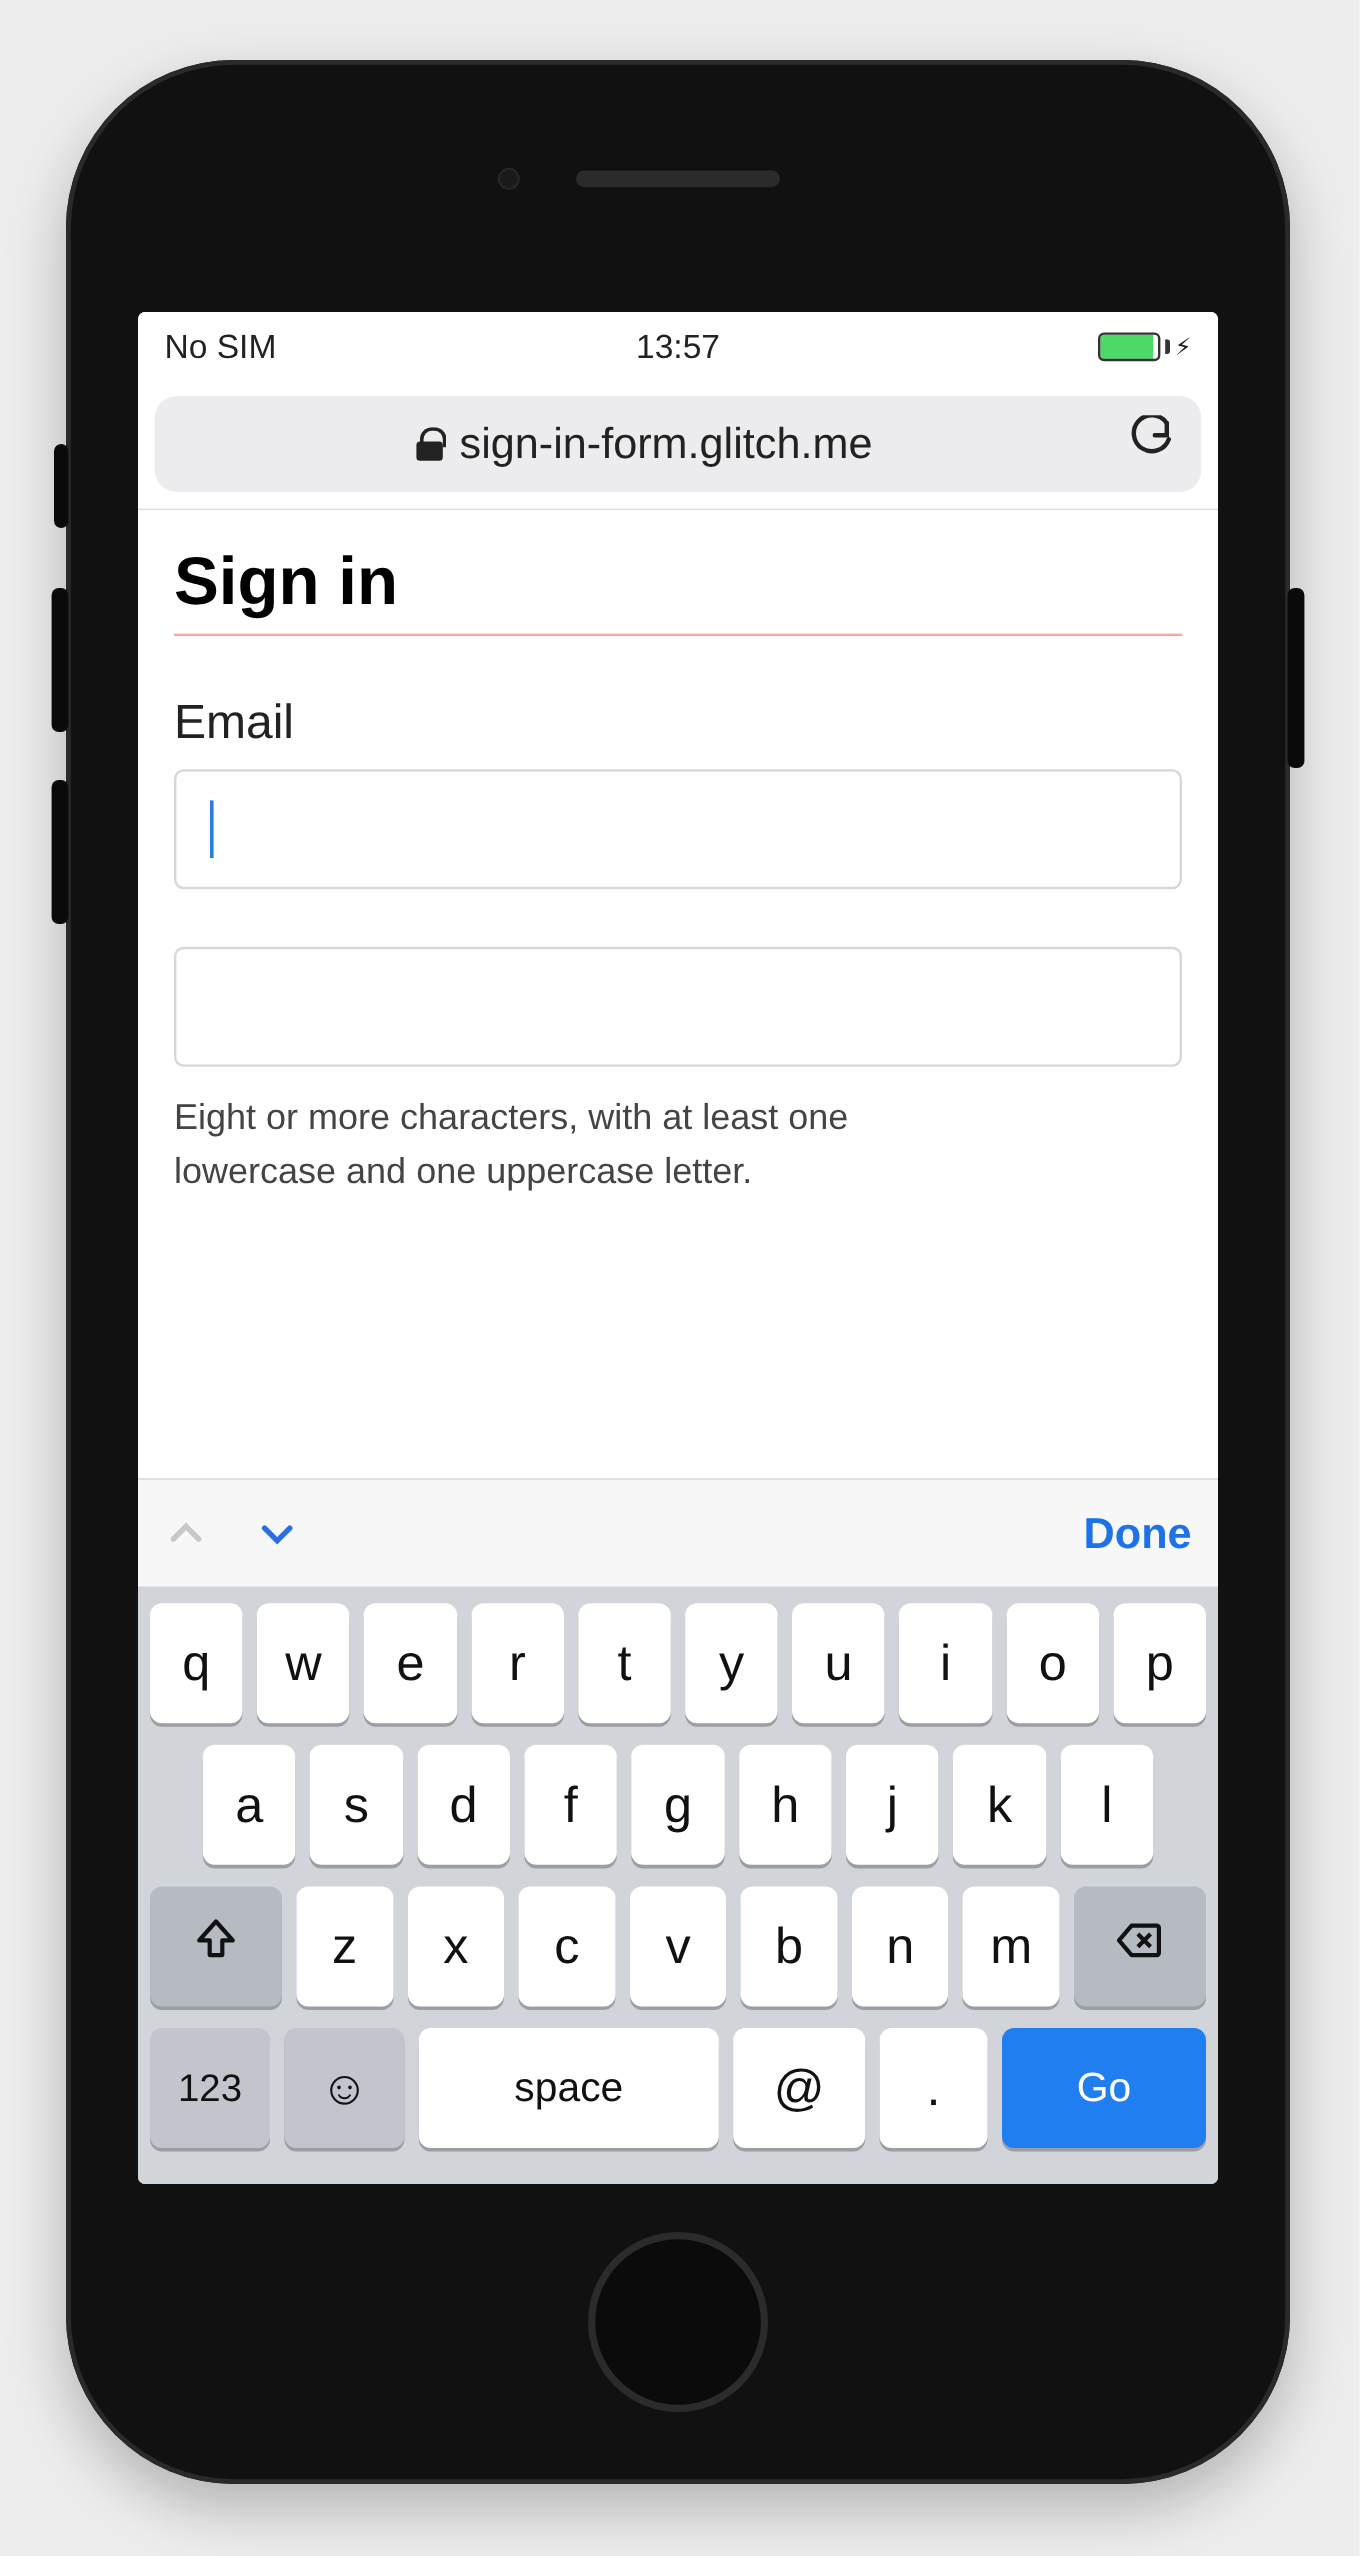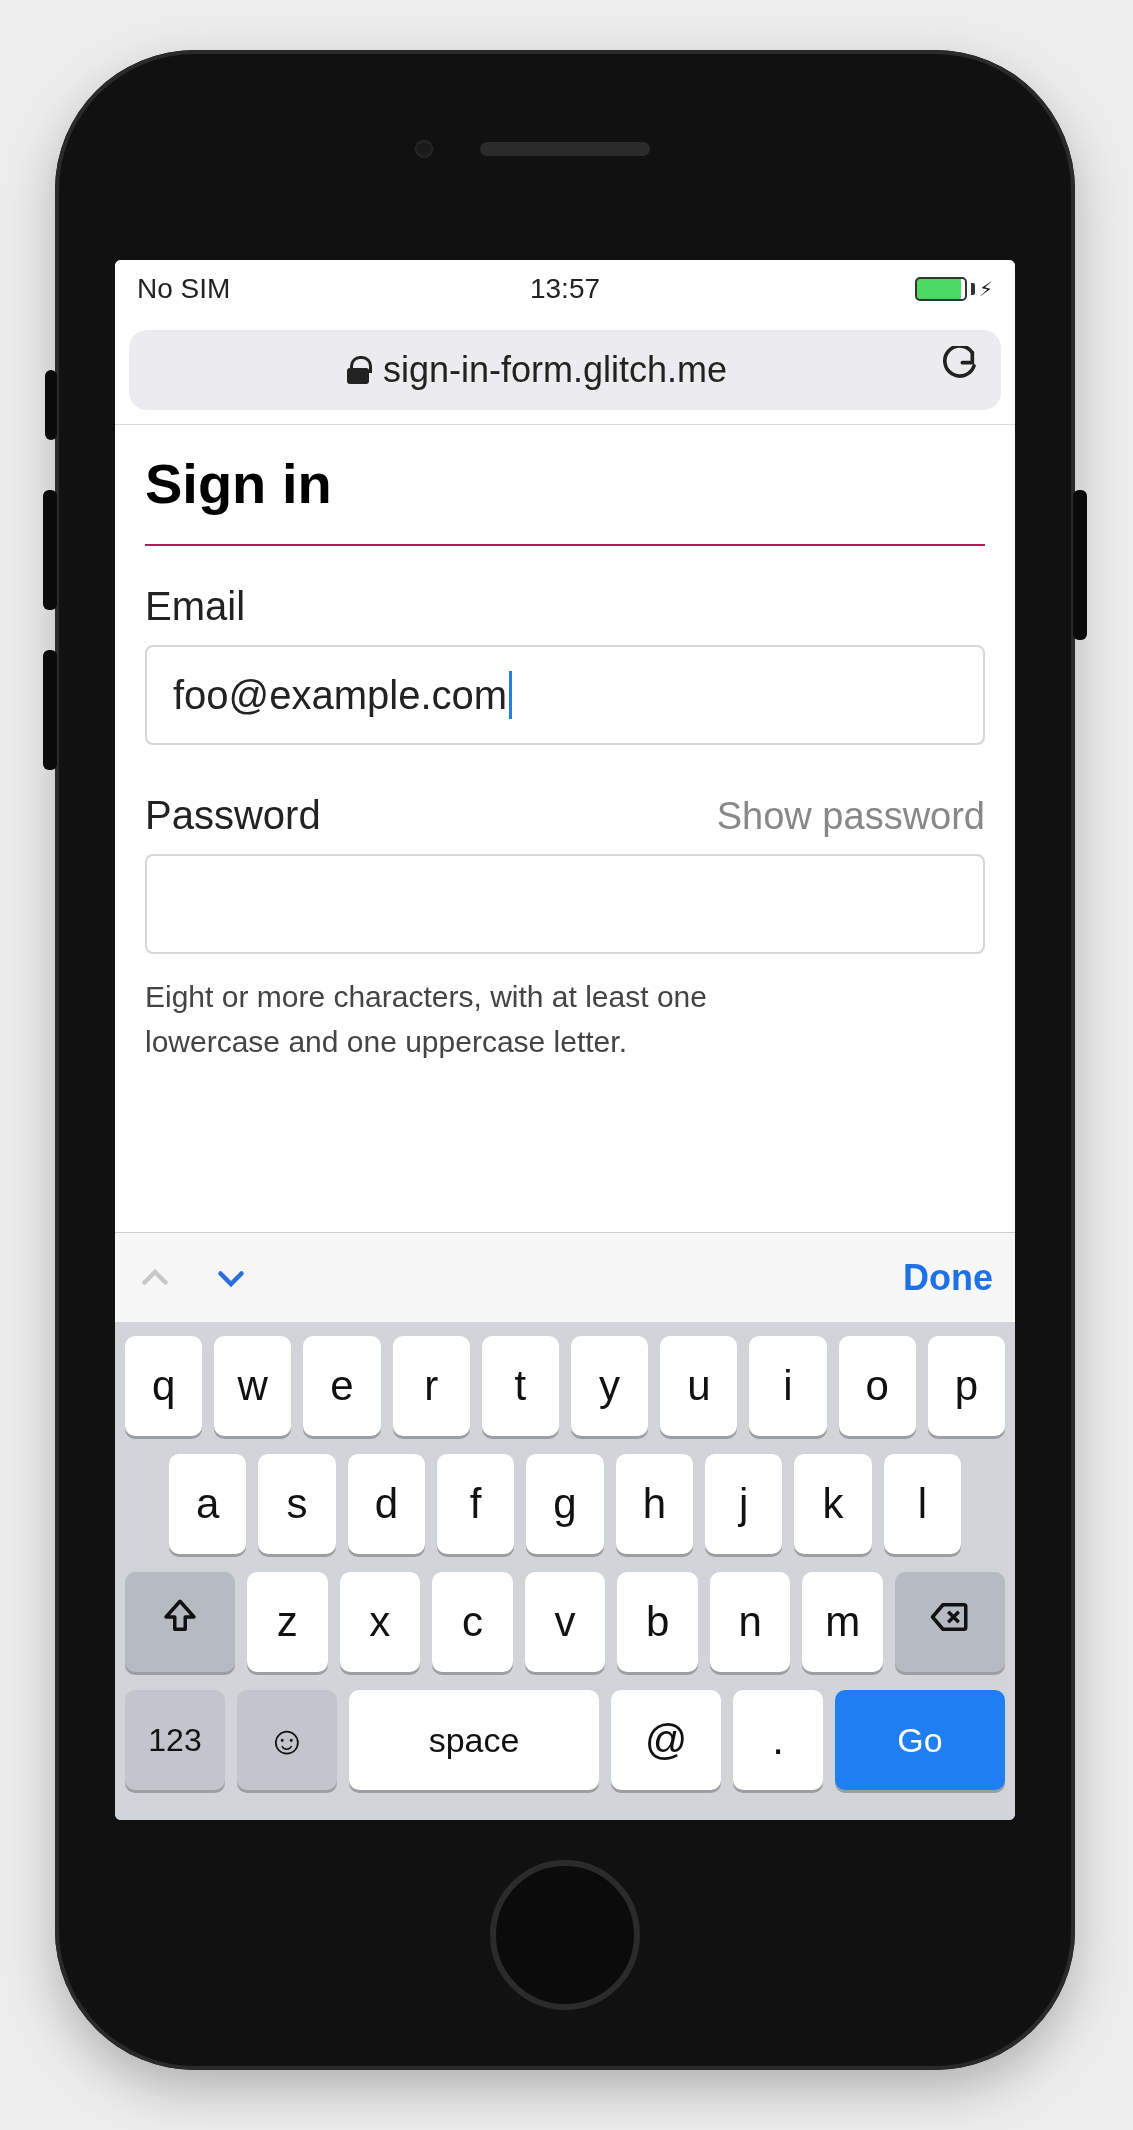--- a/index.html
+++ b/index.html
@@ -72,21 +72,21 @@
     border:3px solid #222; border-bottom:none; border-radius:10px 10px 0 0;
   }
   .lock-icon::after{
     content:""; position:absolute; left:0; top:12px; width:22px; height:16px;
     background:#222; border-radius:3px;
   }
   .reload-icon svg { width:40px; height:40px; }
 
   
   .page { padding:26px 30px 0; background:#fff; }
-  h1.title { font-size:56px; font-weight:700; padding-bottom:28px; border-bottom:2px solid #be185d; margin-bottom:38px;}
+  h1.title { font-size:56px; font-weight:700; padding-bottom:12px; border-bottom:2px solid #fca5a5; margin-bottom:50px;}
   .field { margin-bottom:48px; }
   .label-row { display:flex; justify-content:space-between; align-items:baseline; margin-bottom:16px;}
   .lbl { font-size:40px; color:#222; }
   .lbl-side { font-size:38px; color:#888; }
   .input {
     width:100%; height:100px; border:2px solid #d7d7d7; border-radius:8px;
     padding:0 26px; font-size:40px; color:#222; display:flex; align-items:center;
     position:relative; background:#fff;
   }
   .cursor { display:inline-block; width:3px; height:48px; background:#2b7de0; margin-left:2px; vertical-align:middle;}
@@ -172,30 +172,25 @@
     </div>
 
     <div class="page">
       <h1 class="title">Sign in</h1>
 
       <div class="field">
         <div class="label-row">
           <span class="lbl">Email</span>
         </div>
         <div class="input">
-          <span>foo@example.com</span>
             <span class="cursor"></span>
         </div>
       </div>
 
       <div class="field">
-        <div class="label-row">
-          <span class="lbl">Password</span>
-          <span class="lbl-side">Show password</span>
-        </div>
         <div class="input">
           <span></span>
         </div>
         <div class="hint">Eight or more characters, with at least one lowercase and one uppercase letter.</div>
       </div>
     </div>
 
     <div class="kb-acc">
       <div class="navs">
         <span class="chev up">

